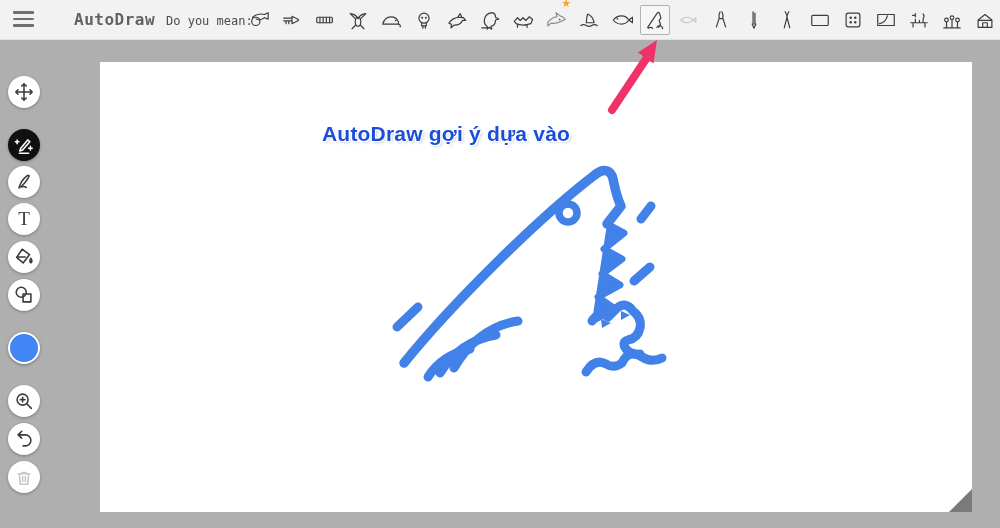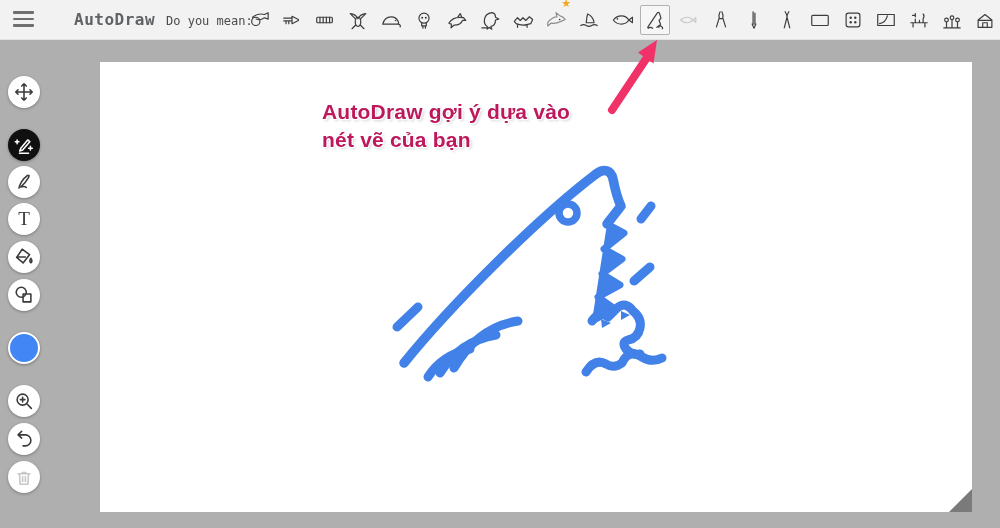--- a/index.html
+++ b/index.html
@@ -240,23 +240,22 @@
       </svg>
     </div>
     <div class="tool disabled" style="top: 461px;">
       <svg width="22" height="22" viewBox="0 0 24 24">
         <path d="M7 8.5 h10 l-0.9 11.5 h-8.2 z M5.5 8.5 h13 M10 8.5 V7 h4 v1.5 M10.5 11.5 v5.5 M13.5 11.5 v5.5"></path>
       </svg>
     </div>
   </div>
 
 <div id="canvas">
-  <div id="annotation" style="color: #be185d;">
+  <div id="annotation" style="color: #1d4ed8; margin-top: 22px;">
     <div>AutoDraw gợi ý dựa vào</div>
-    <div>nét vẽ của bạn</div>
   </div>
 
   <svg id="shark-drawing" width="300" height="228" viewBox="0 0 300 228">
     <g fill="none" stroke-linecap="round" stroke-linejoin="round">
 
       <path class="st" stroke-width="9.5" d="M14 201 C 60 144 148 56 206 12" stroke="#4181e8"></path>
 
       <path class="st" stroke-width="9.5" d="M206 12 C 214 6 221 8 223 17 C 225 27 227 36 231 44 L 217 62" stroke="#4181e8"></path>
 
       <path class="stf" stroke-width="7" d="M217 62 L234 71 L214 87 L232 97 L212 112 L230 123 L208 135 L225 147 L202 159" stroke="#4181e8" fill="#4181e8"></path>

